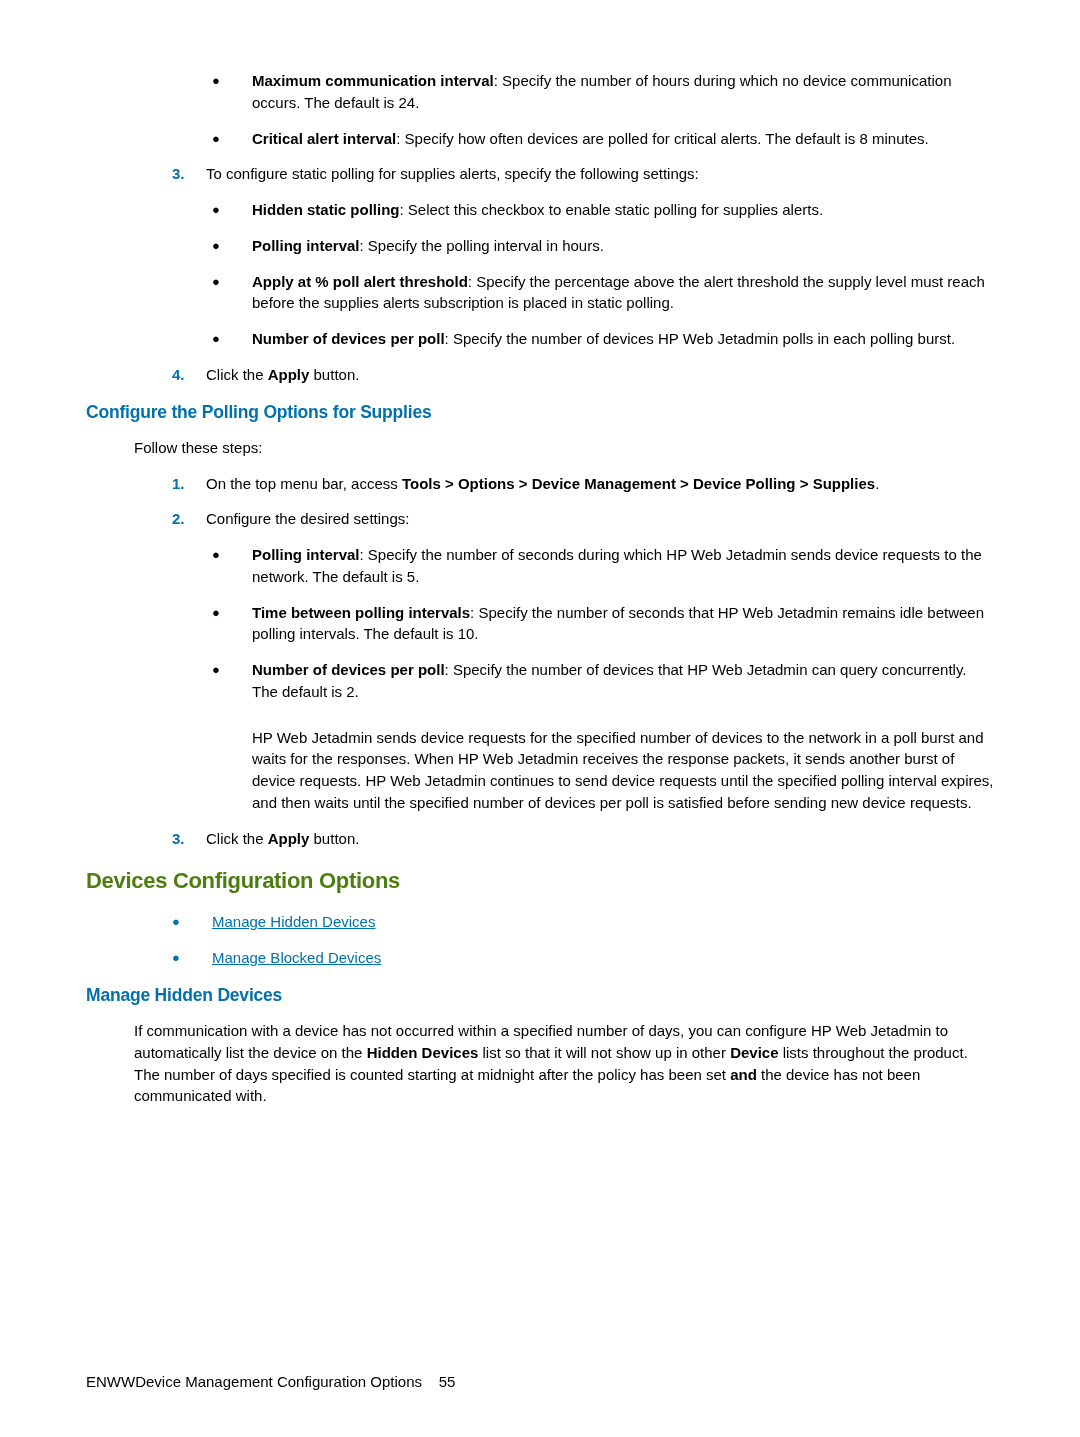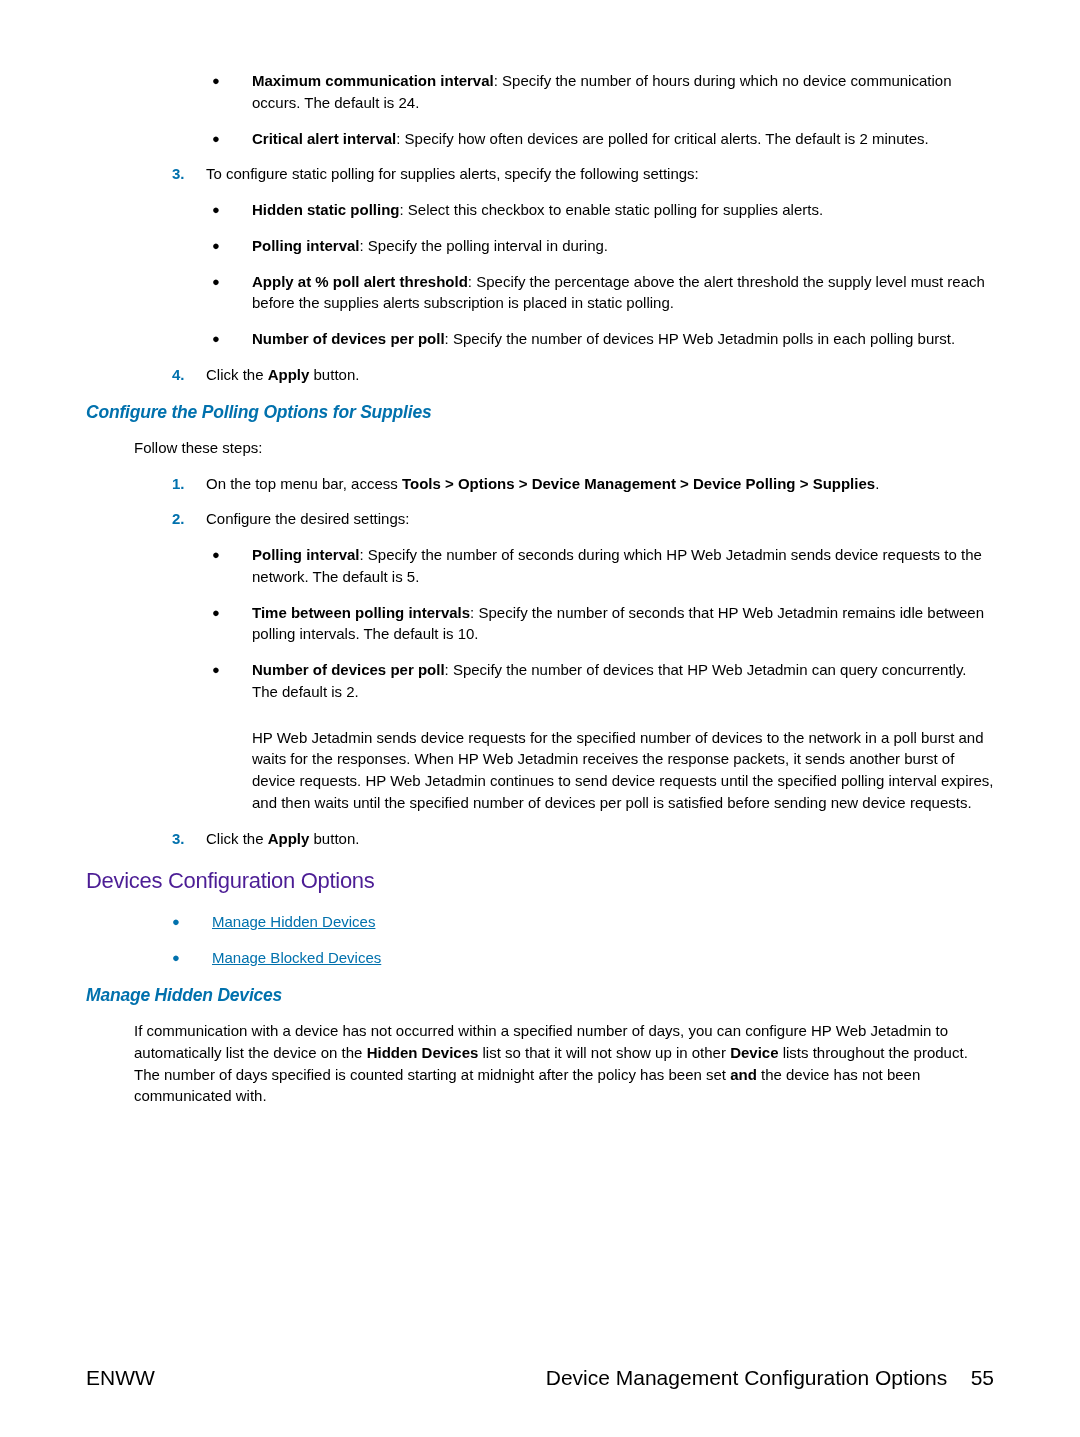--- a/index.html
+++ b/index.html
@@ -51,53 +51,51 @@
       color: #0171ad;
     }
     .bold {
       font-weight: bold;
     }
     .link {
       color: #0171ad;
       text-decoration: underline;
     }
     h2.section-h2 {
-      color: #4c1d95;
+      color: #4d7c0f;
       font-family: Arial, Helvetica, sans-serif;
-      font-weight: normal;
+      font-weight: bold;
       font-size: 22px;
       margin-top: 16px;
       margin-bottom: 14px;
       letter-spacing: -0.3px;
     }
     h3.section-h3 {
       color: #0171ad;
       font-family: Arial, Helvetica, sans-serif;
       font-weight: bold;
       font-size: 17.5px;
       margin-top: 14px;
       margin-bottom: 12px;
       letter-spacing: -0.2px;
-      font-style: italic;
     }
     .para {
       margin-bottom: 14px;
       margin-left: 48px;
     }
     .sub-para {
       margin-top: 24px;
     }
     .footer {
       position: absolute;
       bottom: 44px;
       left: 86px;
       right: 86px;
       display: flex;
-      justify-content: space-between;
-      font-size: 21px;
+      font-size: 15px;
     }
     .footer-right {
       text-align: right;
     }
     .item-content {
       flex: 1;
     }
   </style>
 </head>
 <body>
@@ -107,21 +105,21 @@
   <div class="indent-2">
     <div class="ul-item">
       <span class="ul-bullet">●</span>
       <div class="item-content">
         <span class="bold">Maximum communication interval</span><span>: Specify the number of hours during which no device communication occurs. The default is 24.</span>
       </div>
     </div>
     <div class="ul-item">
       <span class="ul-bullet">●</span>
       <div class="item-content">
-        <span class="bold">Critical alert interval</span><span>: Specify how often devices are polled for critical alerts. The default is 2 minutes.</span>
+        <span class="bold">Critical alert interval</span><span>: Specify how often devices are polled for critical alerts. The default is 8 minutes.</span>
       </div>
     </div>
   </div>
 
   <div class="ol-item indent-1">
     <span class="ol-num">3.</span>
     <div class="item-content">
       <span>To configure static polling for supplies alerts, specify the following settings:</span>
     </div>
   </div>
@@ -129,21 +127,21 @@
   <div class="indent-2">
     <div class="ul-item">
       <span class="ul-bullet">●</span>
       <div class="item-content">
         <span class="bold">Hidden static polling</span><span>: Select this checkbox to enable static polling for supplies alerts.</span>
       </div>
     </div>
     <div class="ul-item">
       <span class="ul-bullet">●</span>
       <div class="item-content">
-        <span class="bold">Polling interval</span><span>: Specify the polling interval in during.</span>
+        <span class="bold">Polling interval</span><span>: Specify the polling interval in hours.</span>
       </div>
     </div>
     <div class="ul-item">
       <span class="ul-bullet">●</span>
       <div class="item-content">
         <span class="bold">Apply at % poll alert threshold</span><span>: Specify the percentage above the alert threshold the supply level must reach before the supplies alerts subscription is placed in static polling.</span>
       </div>
     </div>
     <div class="ul-item">
       <span class="ul-bullet">●</span>

